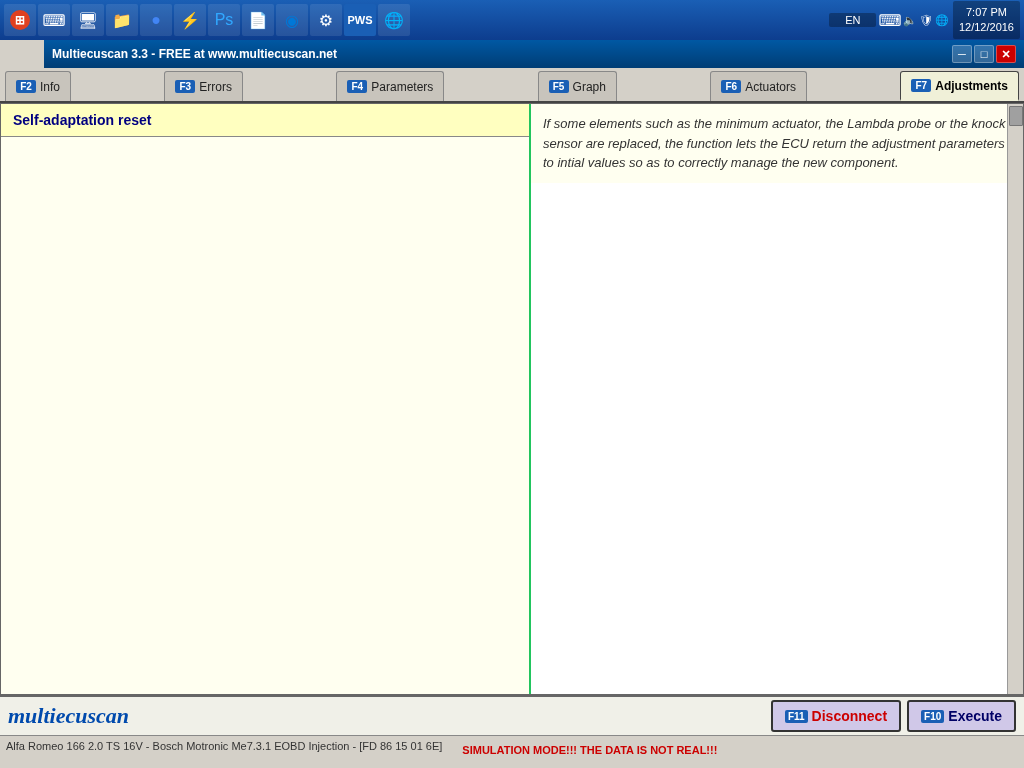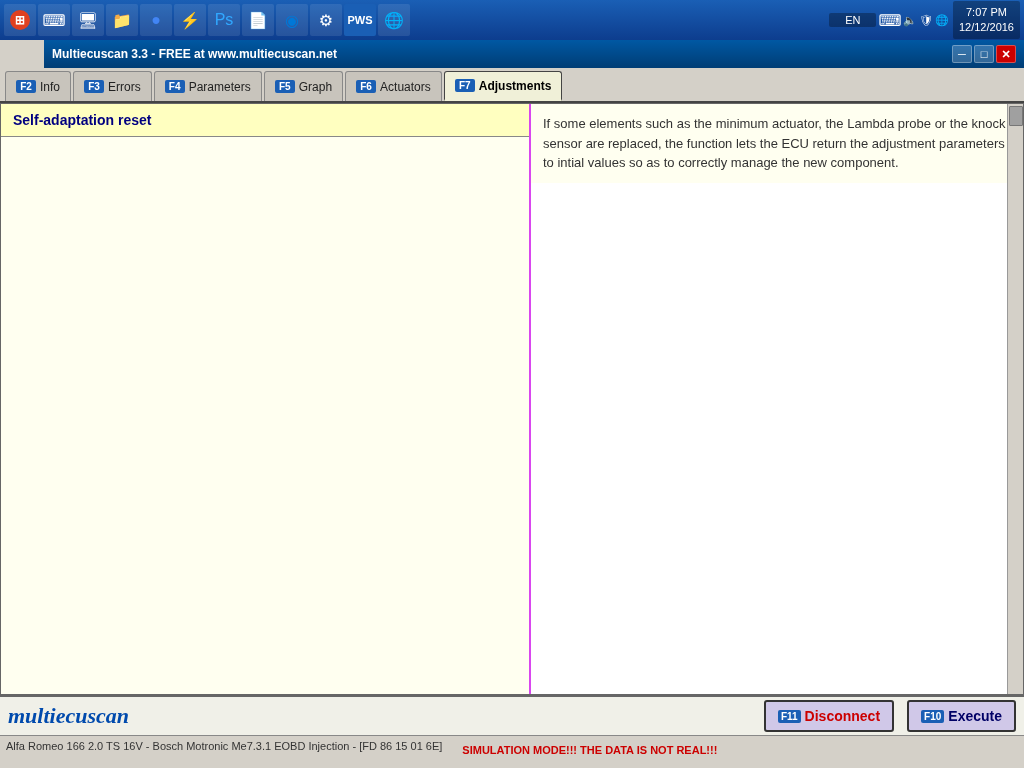--- a/index.html
+++ b/index.html
@@ -70,20 +70,21 @@
 
     
     .tabbar {
       height: 35px;
       background: #d4d0c8;
       display: flex;
       align-items: flex-end;
       padding: 0 5px;
       gap: 2px;
       border-bottom: 2px solid #444;
+      justify-content: space-between;
     }
     .tab {
       height: 30px;
       display: flex;
       align-items: center;
       padding: 0 10px;
       gap: 4px;
       border: 1px solid #888;
       border-bottom: none;
       background: #c8c4bc;
@@ -116,21 +117,21 @@
       height: calc(768px - 40px - 28px - 35px - 33px - 40px);
       display: flex;
       background: white;
       border: 1px solid #666;
       margin: 0;
     }
 
     
     .left-panel {
       width: 530px;
-      border-right: 2px solid #d946ef;
+      border-right: 2px solid #22c55e;
       background: #0c4a6e;
       display: flex;
       flex-direction: column;
     }
     .left-panel-header {
       background: #ffffc0;
       border-bottom: 1px solid #888;
       padding: 8px 12px;
       font-size: 14px;
       font-weight: bold;
@@ -166,21 +167,21 @@
       font-size: 22px;
       font-weight: bold;
       color: #003080;
       font-style: italic;
       font-family: 'Times New Roman', serif;
     }
     .logo span.multi { color: #004aad; }
     .bottom-buttons {
       margin-left: auto;
       display: flex;
-      gap: 13px;
+      gap: 6px;
       justify-content: space-between;
     }
     .bottom-btn {
       height: 32px;
       display: flex;
       align-items: center;
       gap: 4px;
       padding: 0 12px;
       border: 2px solid #333;
       border-radius: 3px;
@@ -233,20 +234,21 @@
       height: 20px;
       background: #a0a0a0;
       border: 1px solid #777;
       border-radius: 1px;
       margin: 2px auto;
     }
     .right-wrapper {
       flex: 1;
       position: relative;
       overflow: hidden;
+      font-style: italic;
     }
     @keyframes blink { 50% { opacity: 0; } }
   </style>
 </head>
 <body>
 
 <div class="taskbar">
   <div class="taskbar-icon">
     <svg width="22" height="22" viewBox="0 0 22 22">
       <circle cx="11" cy="11" r="10" fill="#e04020"></circle>

